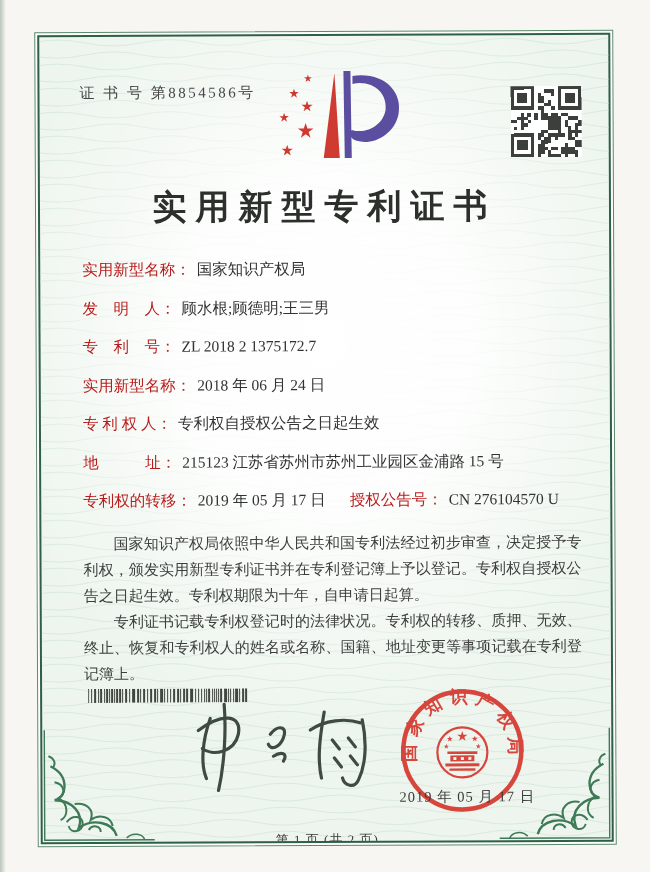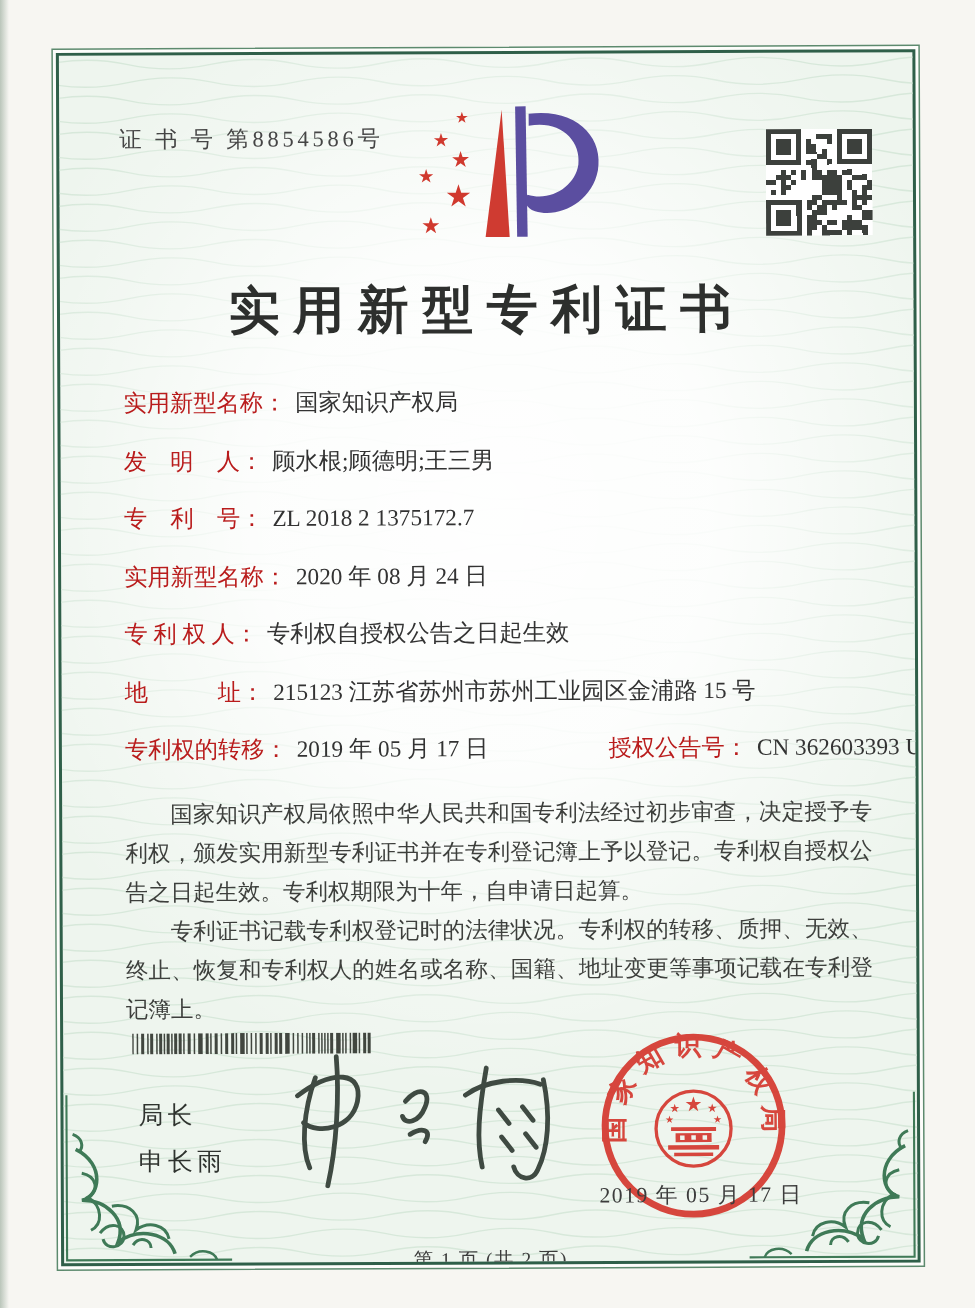--- a/index.html
+++ b/index.html
@@ -23,21 +23,21 @@
   .qr { position:absolute; left:471px; top:51px; width:71px; height:71px; }
 
   .title { position:absolute; left:0; top:148px; width:100%; text-align:center;
            font-size:34px; font-weight:600; letter-spacing:9px; color:#2d2f2d; }
 
   .fields { position:absolute; left:42px; top:221px; width:500px; display:flex; flex-direction:column; gap:14.5px;
             font-size:15.5px; color:#3a3a3a; }
   .frow { line-height:24px; white-space:nowrap; }
   .flabel { display:inline-block; color:#b91c1c; }
   .fvalue { margin-left:6px; color:#333; }
-  .grant-no { margin-left:80px; }
+  .grant-no { margin-left:24px; }
 
   .paras { position:absolute; left:42px; top:494px; width:498px; font-size:15px; line-height:26px;
            color:#3d3f3c; text-align:justify; }
   .paras p { text-indent:2em; }
 
   .barcode { position:absolute; left:46px; top:652px; width:164px; height:14px; }
 
   .signer { position:absolute; left:50px; top:692px; font-family:"Liberation Sans","DejaVu Sans",sans-serif;
             font-size:16.5px; color:#2f332f; line-height:31px; letter-spacing:3px; }
   .signature { position:absolute; left:128px; top:662px; width:210px; height:105px; }
@@ -292,30 +292,30 @@
       <div class="frow">
         <span class="flabel">实用新型名称：</span><span class="fvalue">国家知识产权局</span>
       </div>
       <div class="frow">
         <span class="flabel">发　明　人：</span><span class="fvalue">顾水根;顾德明;王三男</span>
       </div>
       <div class="frow">
         <span class="flabel">专　利　号：</span><span class="fvalue">ZL 2018 2 1375172.7</span>
       </div>
       <div class="frow">
-        <span class="flabel">实用新型名称：</span><span class="fvalue">2020 年 08 月 24 日</span>
+        <span class="flabel">实用新型名称：</span><span class="fvalue">2018 年 06 月 24 日</span>
       </div>
       <div class="frow">
         <span class="flabel">专 利 权 人：</span><span class="fvalue">专利权自授权公告之日起生效</span>
       </div>
       <div class="frow">
         <span class="flabel">地　　　址：</span><span class="fvalue">215123 江苏省苏州市苏州工业园区金浦路 15 号</span>
       </div>
       <div class="frow">
-        <span class="flabel">专利权的转移：</span><span class="fvalue">2019 年 05 月 17 日</span><span class="flabel grant-no">授权公告号：</span><span class="fvalue">CN 362603393 U</span>
+        <span class="flabel">专利权的转移：</span><span class="fvalue">2019 年 05 月 17 日</span><span class="flabel grant-no">授权公告号：</span><span class="fvalue">CN 276104570 U</span>
       </div>
     </div>
 
     <div class="paras">
       <p>国家知识产权局依照中华人民共和国专利法经过初步审查，决定授予专利权，颁发实用新型专利证书并在专利登记簿上予以登记。专利权自授权公告之日起生效。专利权期限为十年，自申请日起算。</p>
       <p>专利证书记载专利权登记时的法律状况。专利权的转移、质押、无效、终止、恢复和专利权人的姓名或名称、国籍、地址变更等事项记载在专利登记簿上。</p>
     </div>
 
     <svg class="barcode" viewBox="0 0 164 14" preserveAspectRatio="none" xmlns="http://www.w3.org/2000/svg">
           <rect x="0" y="0" width="1" height="14" fill="#41463f"></rect>
@@ -365,24 +365,20 @@
           <rect x="136" y="0" width="3" height="14" fill="#41463f"></rect>
           <rect x="140" y="0" width="1" height="14" fill="#41463f"></rect>
           <rect x="142" y="0" width="1" height="14" fill="#41463f"></rect>
           <rect x="145" y="0" width="1" height="14" fill="#41463f"></rect>
           <rect x="147" y="0" width="3" height="14" fill="#41463f"></rect>
           <rect x="151" y="0" width="1" height="14" fill="#41463f"></rect>
           <rect x="154" y="0" width="2" height="14" fill="#41463f"></rect>
           <rect x="157" y="0" width="2" height="14" fill="#41463f"></rect>
         </svg>
 
-    <div class="signer">
-      <div>局长</div>
-      <div>申长雨</div>
-    </div>
 
     <svg class="signature" viewBox="0 0 210 105" xmlns="http://www.w3.org/2000/svg">
       <g fill="none" stroke="#3f4a42" stroke-width="3.2" stroke-linecap="round">
         <path d="M40,20 C32,42 30,66 36,80"></path>
         <path d="M28,32 C52,14 72,16 68,36 C64,54 42,58 32,50"></path>
         <path d="M54,6 C56,32 54,66 48,92"></path>
         <path d="M100,36 C108,26 118,28 113,40 C109,50 100,52 98,46"></path>
         <path d="M103,58 C111,53 118,55 113,63"></path>
         <path d="M140,32 C154,22 176,20 190,25"></path>
         <path d="M154,14 C149,42 147,62 151,80"></path>

